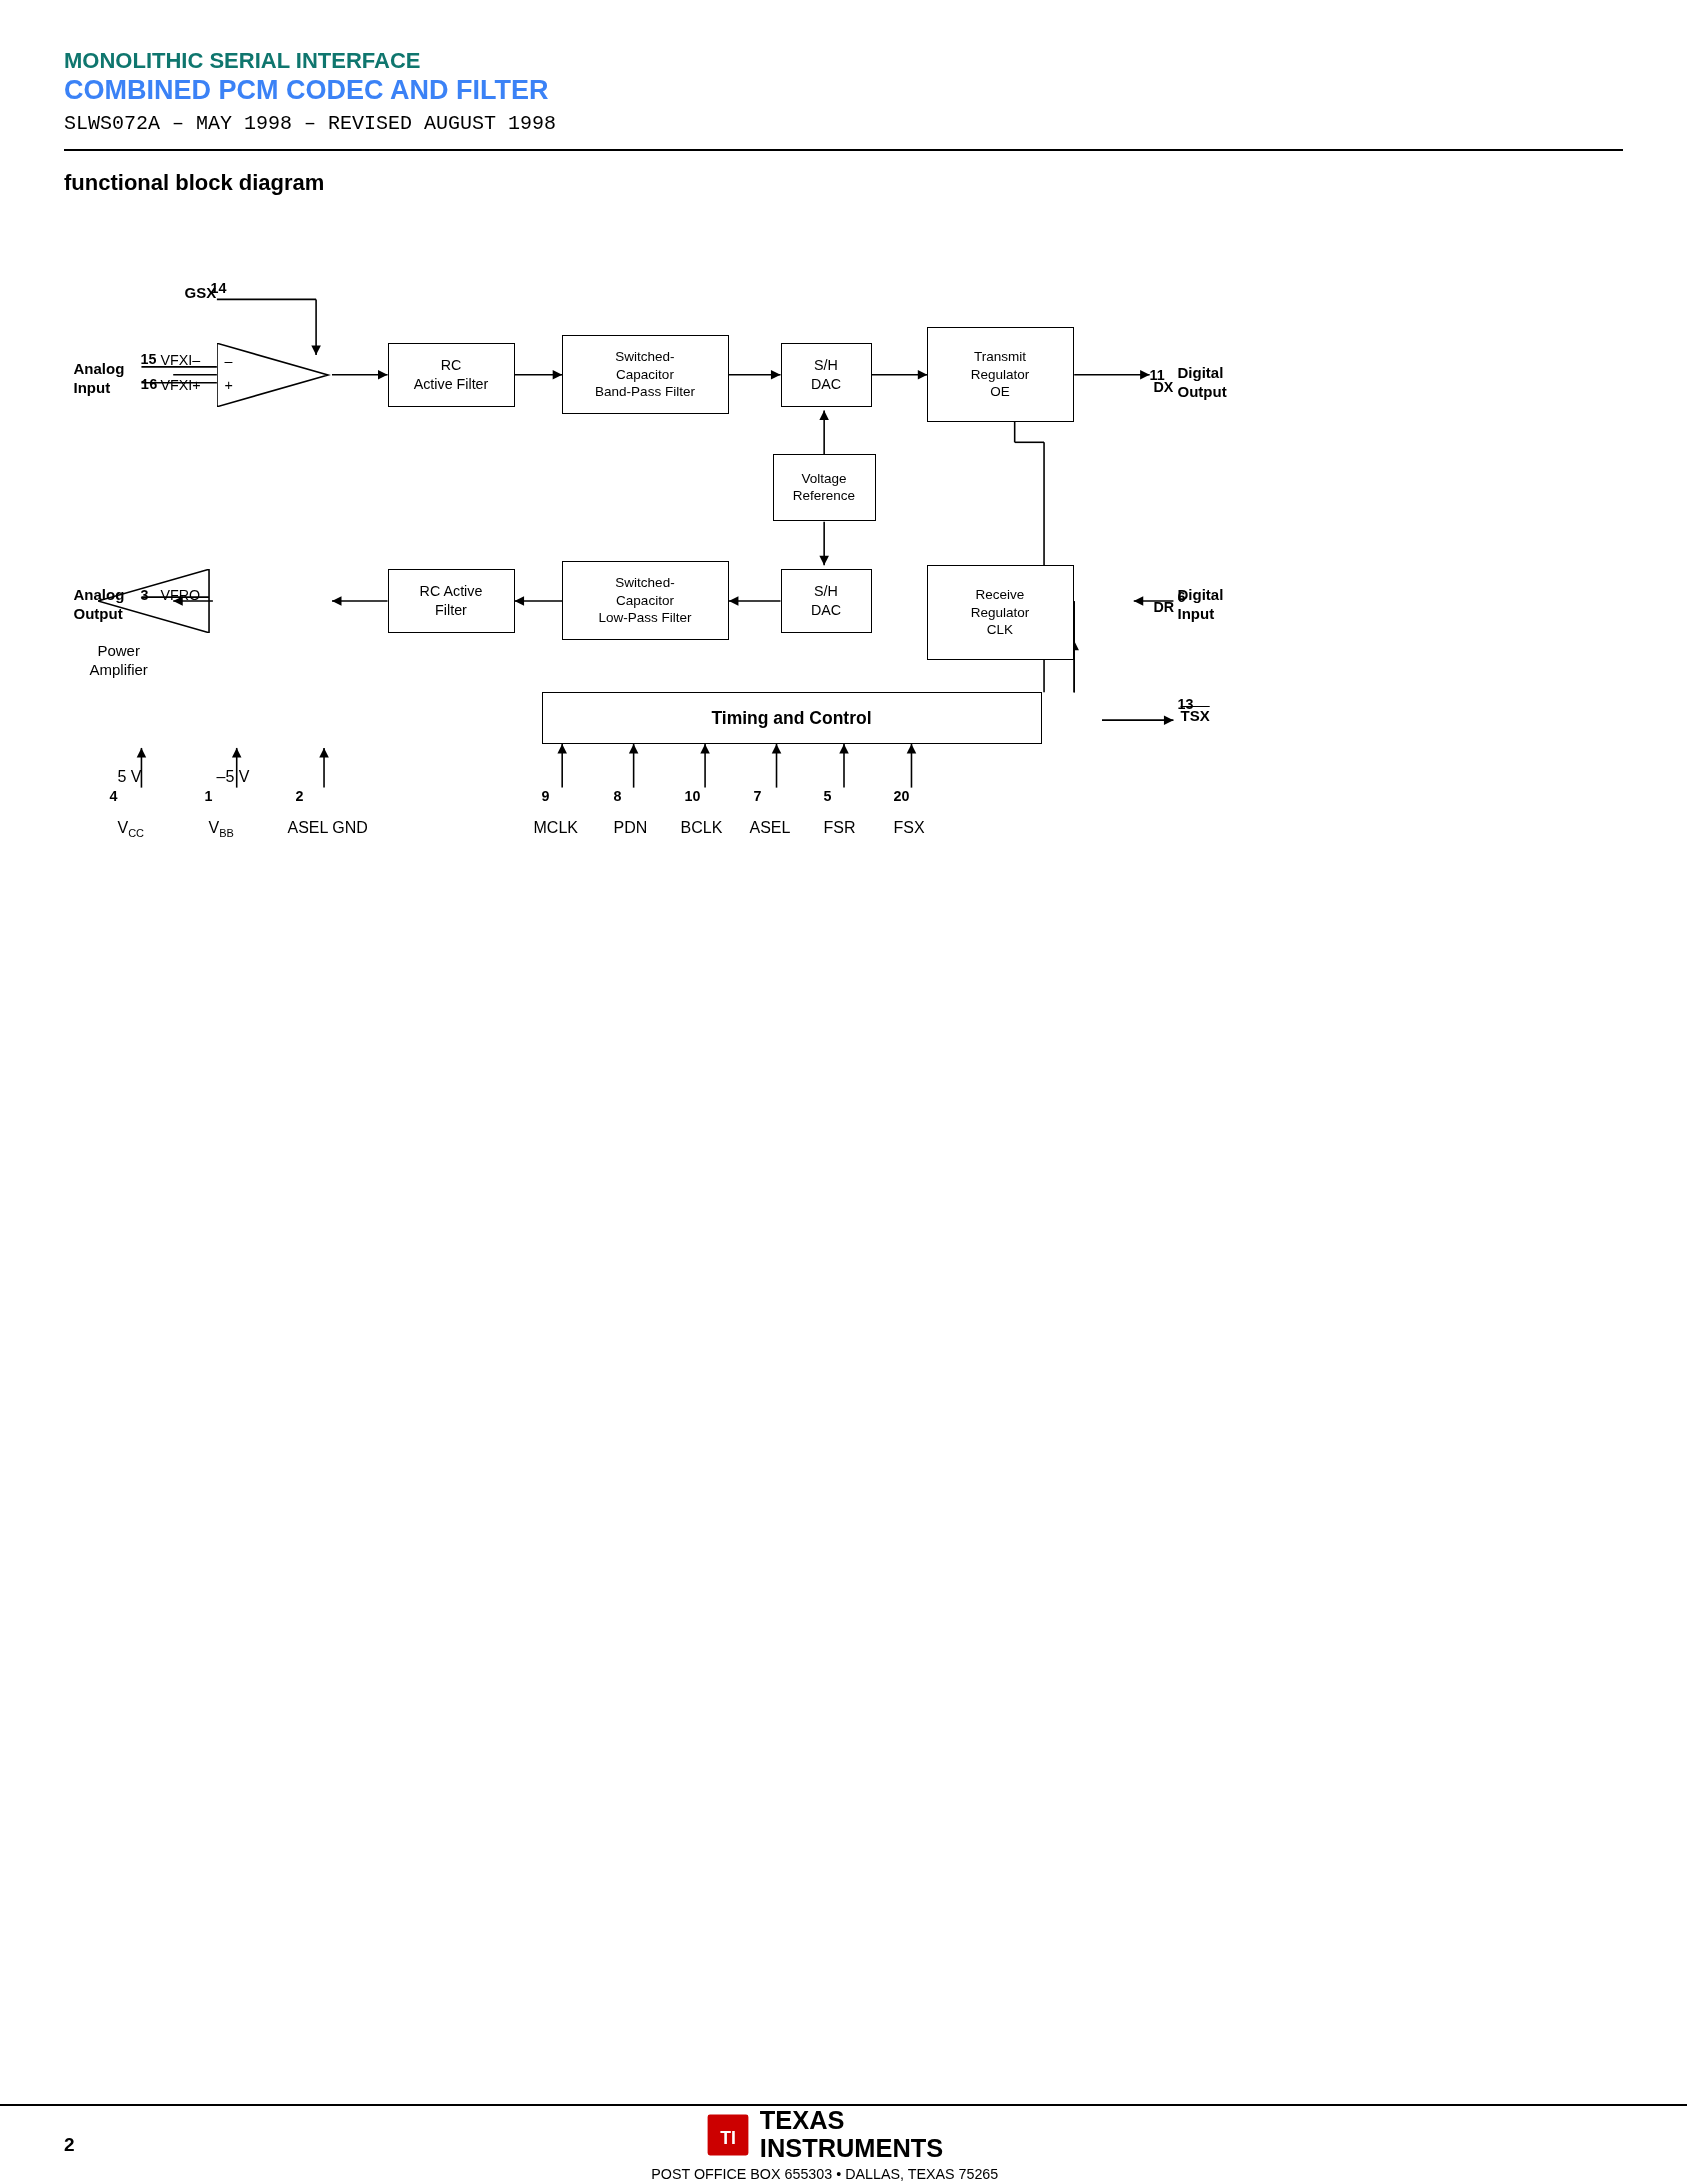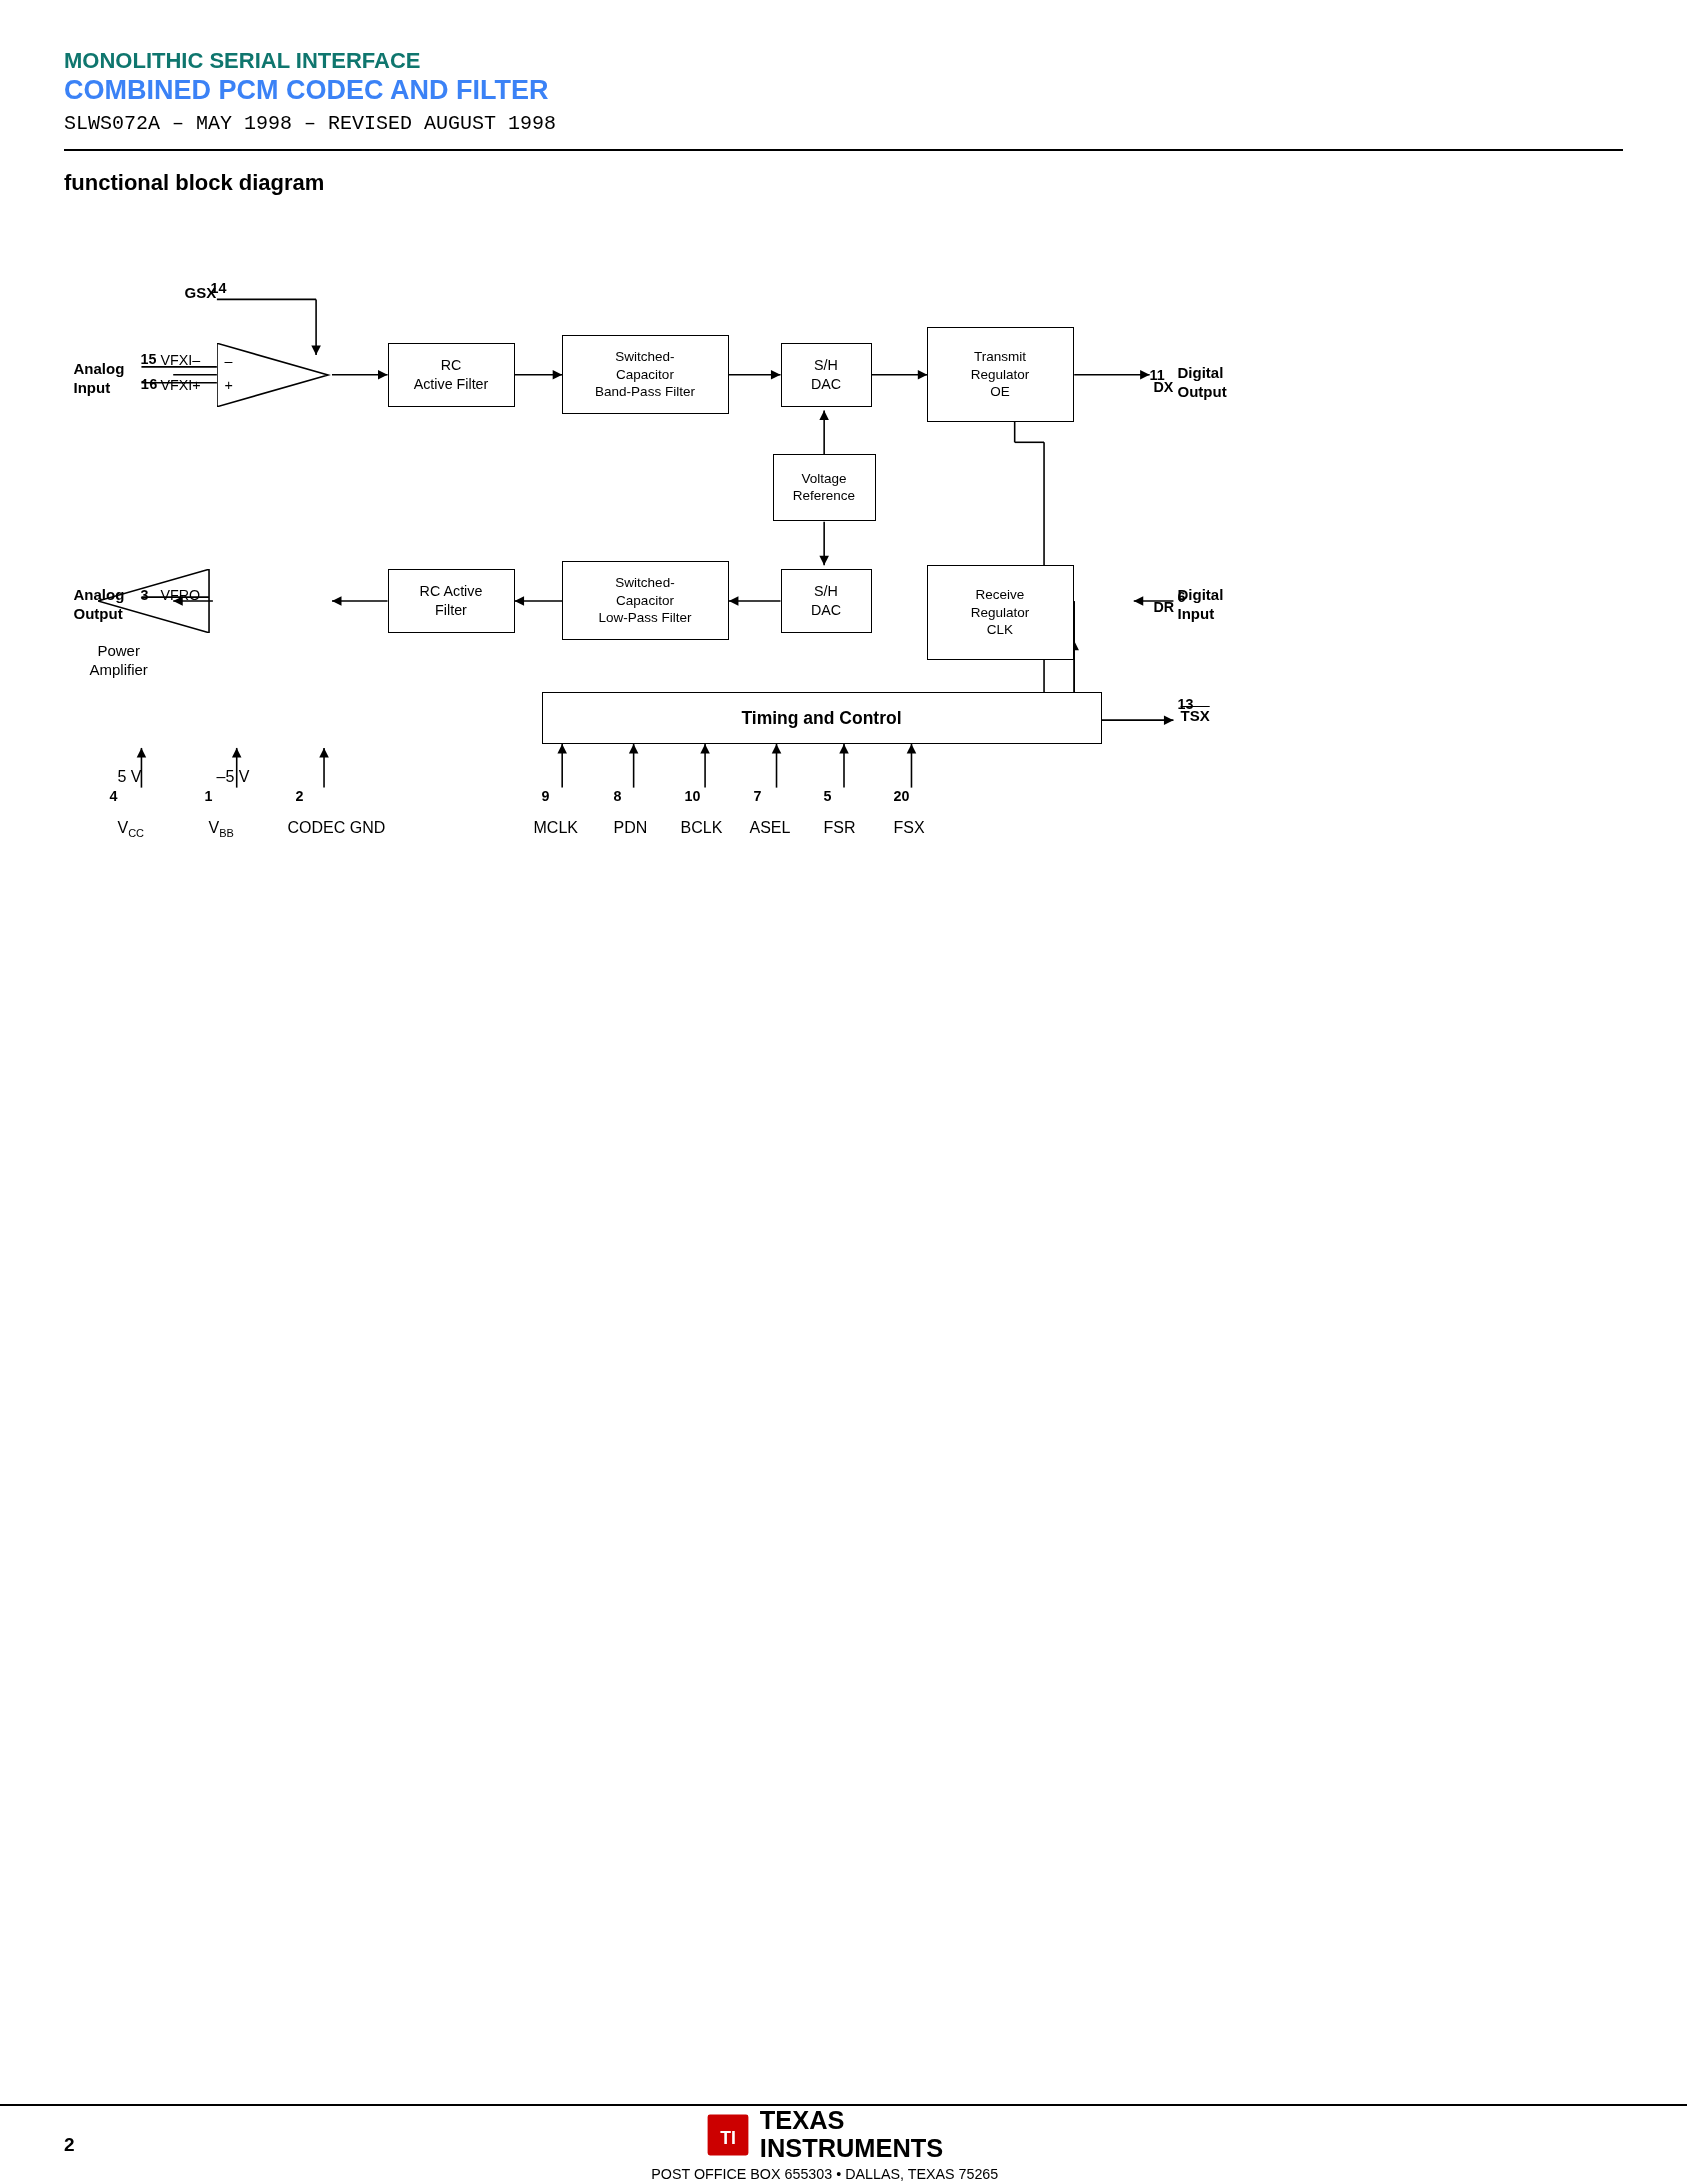--- a/index.html
+++ b/index.html
@@ -293,21 +293,21 @@
     </div>
 
     <div class="block-box" style="left:492px; top:341px; width:167px; height:79px; font-size:13.5px;">
       Switched-<br>Capacitor<br>Low-Pass Filter
     </div>
 
     <div class="block-box" style="left:318px; top:349px; width:127px; height:64px; font-size:14.3px;">
       RC Active<br>Filter
     </div>
 
-    <div class="block-box" style="left:472px; top:472px; width:560px; height:52px; font-size:17.5px; font-weight:bold;">
+    <div class="block-box" style="left:472px; top:472px; width:500px; height:52px; font-size:17.5px; font-weight:bold;">
       Timing and Control
     </div>
 
     <svg style="position:absolute; left:147px; top:123px; width:115px; height:64px;" viewBox="0 0 145 80" width="115" height="64">
       <polygon points="0,0 0,80 140,40" fill="none" stroke="#000" stroke-width="2"></polygon>
     </svg>
 
     <svg style="position:absolute; left:28px; top:349px; width:115px; height:64px;" viewBox="0 0 145 80" width="115" height="64">
       <polygon points="140,0 140,80 0,40" fill="none" stroke="#000" stroke-width="2"></polygon>
     </svg>
@@ -360,21 +360,21 @@
     <div class="diagram-label" style="left:48px; top:599px; font-size:16px;">
       V<sub style="font-size:11px;">CC</sub>
     </div>
 
     <div class="pin-num" style="left:135px; top:568px;">1</div>
     <div class="diagram-label" style="left:139px; top:599px; font-size:16px;">
       V<sub style="font-size:11px;">BB</sub>
     </div>
 
     <div class="pin-num" style="left:226px; top:568px;">2</div>
-    <div class="diagram-label" style="left:218px; top:599px; font-size:16px;">CODEC GND</div>
+    <div class="diagram-label" style="left:218px; top:599px; font-size:16px;">ASEL GND</div>
 
     <div class="pin-num" style="left:472px; top:568px;">9</div>
     <div class="diagram-label" style="left:464px; top:599px; font-size:16px;">MCLK</div>
 
     <div class="pin-num" style="left:544px; top:568px;">8</div>
     <div class="diagram-label" style="left:544px; top:599px; font-size:16px;">PDN</div>
 
     <div class="pin-num" style="left:615px; top:568px;">10</div>
     <div class="diagram-label" style="left:611px; top:599px; font-size:16px;">BCLK</div>
 

